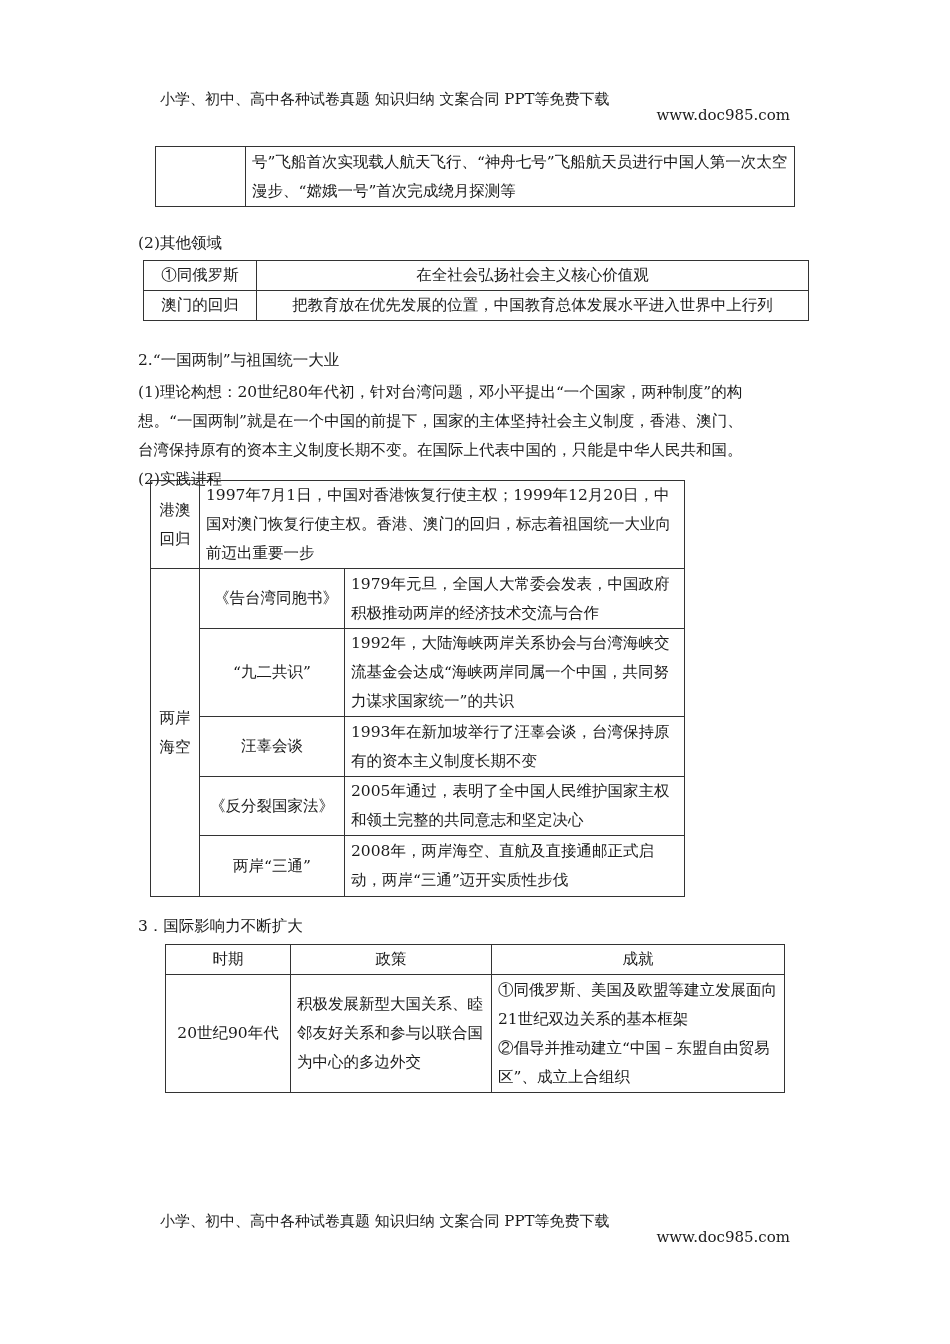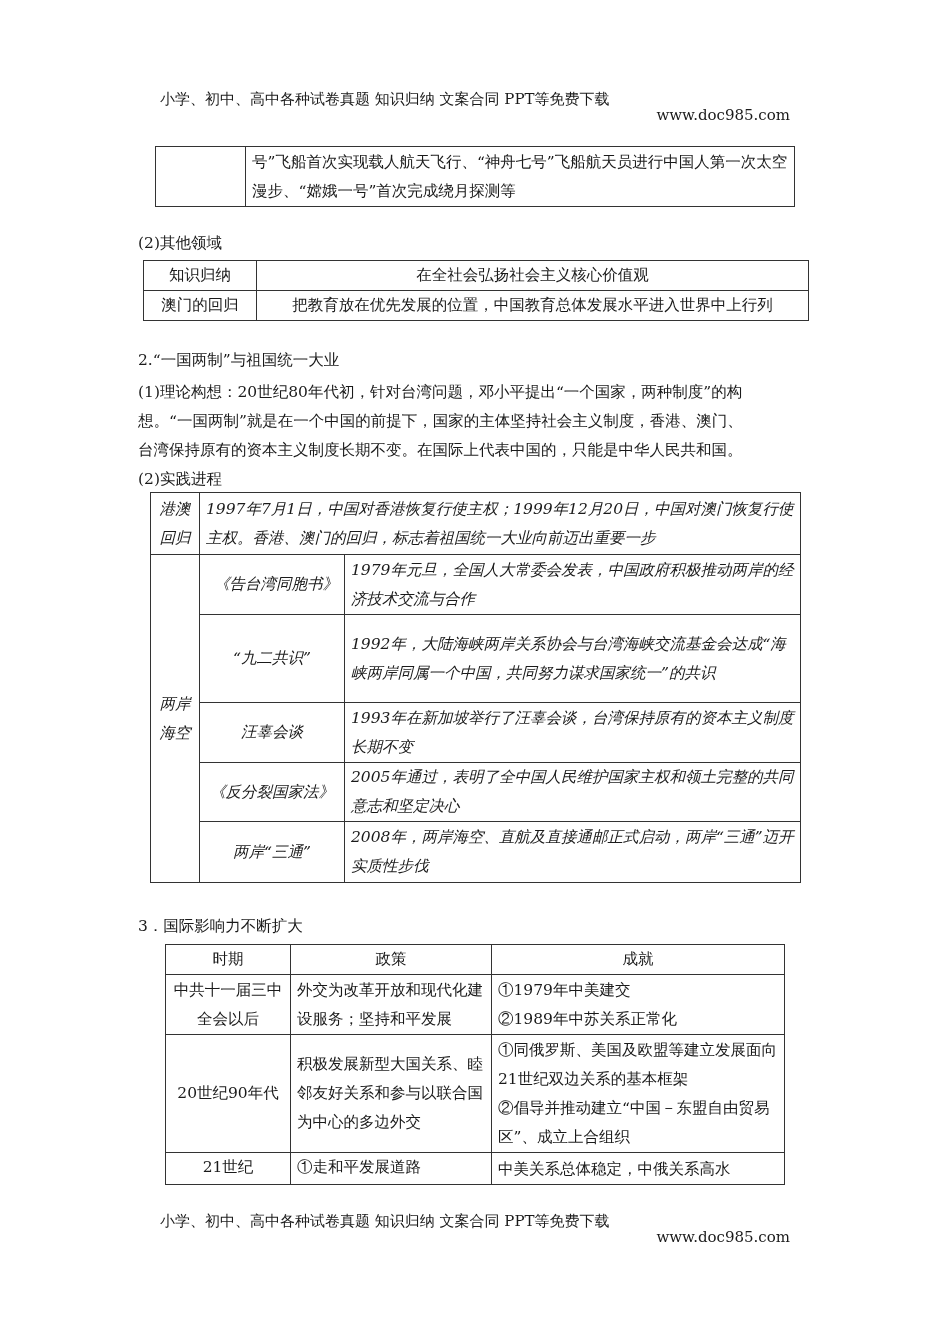--- a/index.html
+++ b/index.html
@@ -29,37 +29,37 @@
     <td>号”飞船首次实现载人航天飞行、“神舟七号”飞船航天员进行中国人第一次太空漫步、“嫦娥一号”首次完成绕月探测等</td>
   </tr>
 </tbody>
   </table>
 
 <div class="line" style="top:229px;">(2)其他领域</div>
 
 <table style="left:143px; top:260px; width:666px;">
   <tbody>
       <tr style="height:28px;">
-    <td class="c" style="width:100px;">知识归纳</td>
+    <td class="c" style="width:100px;">①同俄罗斯</td>
     <td class="c">在全社会弘扬社会主义核心价值观</td>
   </tr>
   <tr style="height:30px;">
     <td class="c">澳门的回归</td>
     <td class="c">把教育放在优先发展的位置，中国教育总体发展水平进入世界中上行列</td>
   </tr>
 </tbody>
   </table>
 
 <div class="line" style="top:346px;">2.“一国两制”与祖国统一大业</div>
 <div class="line" style="top:378px;">(1)理论构想：20世纪80年代初，针对台湾问题，邓小平提出“一个国家，两种制度”的构</div>
 <div class="line" style="top:407px;">想。“一国两制”就是在一个中国的前提下，国家的主体坚持社会主义制度，香港、澳门、</div>
 <div class="line" style="top:436px;">台湾保持原有的资本主义制度长期不变。在国际上代表中国的，只能是中华人民共和国。</div>
 <div class="line" style="top:465px;">(2)实践进程</div>
 
-<table style="left:150px; top:492px; width:651px;font-style:italic;">
+<table style="left:150px; top:480px; width:535px;">
   <tbody>
       <tr style="height:62px;">
     <td class="c" style="width:38px; padding:0 5px;">港澳回归</td>
     <td colspan="2">1997年7月1日，中国对香港恢复行使主权；1999年12月20日，中国对澳门恢复行使主权。香港、澳门的回归，标志着祖国统一大业向前迈出重要一步</td>
   </tr>
   <tr style="height:60px;">
     <td class="c" rowspan="5" style="padding:0 5px;">两岸海空</td>
     <td class="c" style="width:132px;text-align:right;">《告台湾同胞书》</td>
     <td>1979年元旦，全国人大常委会发表，中国政府积极推动两岸的经济技术交流与合作</td>
   </tr>
@@ -84,40 +84,27 @@
 
 <div class="line" style="top:912px;">3．国际影响力不断扩大</div>
 
 <table style="left:165px; top:944px; width:620px;">
   <tbody>
       <tr style="height:28px;">
     <td class="c" style="width:112px;">时期</td>
     <td class="c" style="width:188px;">政策</td>
     <td class="c">成就</td>
   </tr>
-  <tr style="height:60px;">
-    <td class="c">中共十一届三中全会以后</td>
-    <td>外交为改革开放和现代化建设服务；坚持和平发展</td>
-    <td>
-      <div>①1979年中美建交</div>
-      <div>②1989年中苏关系正常化</div>
-    </td>
-  </tr>
   <tr style="height:118px;">
     <td class="c">20世纪90年代</td>
     <td>积极发展新型大国关系、睦邻友好关系和参与以联合国为中心的多边外交</td>
     <td>
       <div>①同俄罗斯、美国及欧盟等建立发展面向21世纪双边关系的基本框架</div>
       <div>②倡导并推动建立“中国－东盟自由贸易区”、成立上合组织</div>
     </td>
-  </tr>
-  <tr style="height:32px;">
-    <td class="c" style="vertical-align:top;">21世纪</td>
-    <td style="vertical-align:top;">①走和平发展道路</td>
-    <td style="vertical-align:bottom;">中美关系总体稳定，中俄关系高水</td>
   </tr>
 </tbody>
   </table>
 
 <div class="footer">
   <span>小学、初中、高中各种试卷真题 知识归纳 文案合同 PPT等免费下载</span>
   <span class="url">www.doc985.com</span>
 </div>
 
 </body></html>

